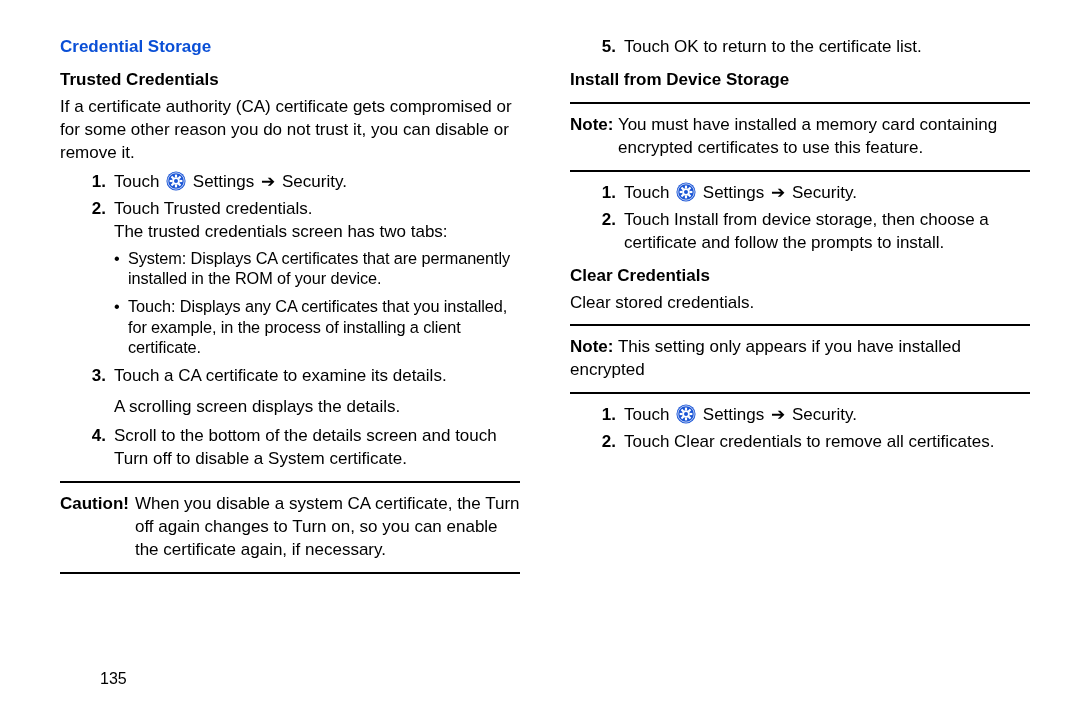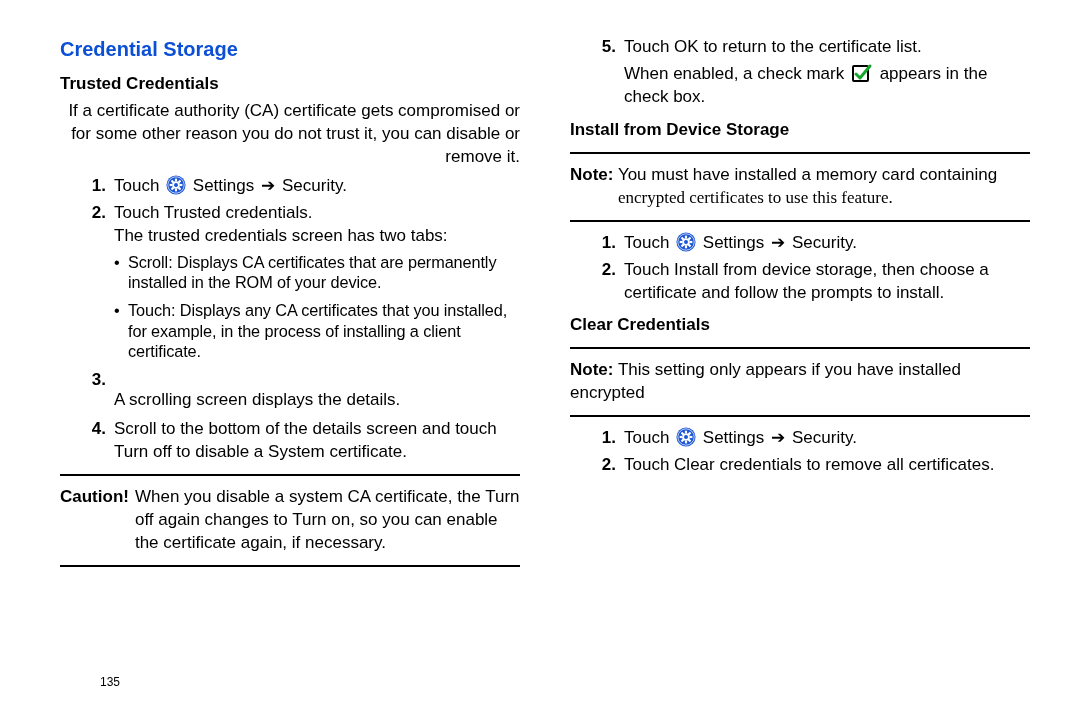--- a/index.html
+++ b/index.html
@@ -19,30 +19,29 @@
     padding: 36px 50px 20px 60px;
     gap: 50px;
   }
   .col {
     flex: 1;
     min-width: 0;
   }
   .section-title {
     color: #0a4fd6;
     font-weight: bold;
-    font-size: 20px;
+    font-size: 17px;
     margin-bottom: 10px;
   }
   .subhead {
     font-weight: bold;
     margin: 4px 0 4px 0;
   }
   .para {
     margin: 0 0 6px 0;
-    text-align: right;
   }
   .step {
     display: flex;
     margin: 4px 0 4px 26px;
   }
   .step .num {
     font-weight: bold;
     width: 28px;
     flex-shrink: 0;
     text-align: right;
@@ -82,42 +81,41 @@
     padding-right: 6px;
   }
   .caution-row .body { flex: 1; }
   .note-row {
     margin: 4px 0;
   }
   .note-row .lbl { font-weight: bold; text-align: right; }
   .note-row .body-indent {
     display: block;
     margin-left: 48px;
-    font-family: Liberation Serif, serif;
   }
   .gear-icon {
     display: inline-block;
     width: 20px;
     height: 20px;
     vertical-align: -4px;
     margin: 0 2px;
   }
   .gear-icon svg { display: block; }
   .check-icon {
     display: inline-block;
     width: 22px;
     height: 20px;
     vertical-align: -4px;
     margin: 0 2px;
   }
   .pagenum {
     position: absolute;
     bottom: 30px;
     left: 100px;
-    font-size: 12px;
+    font-size: 16px;
   }
   .arrow { margin: 0 2px; }
 </style>
 </head>
 <body>
 
 <svg width="0" height="0" style="position:absolute">
   <defs>
     <g id="gear-svg">
       <circle cx="11" cy="11" r="10.5" fill="#1a55d6"></circle>
@@ -165,34 +163,35 @@
       <div class="num">2.</div>
       <div class="body">
         <span>Touch </span><span class="b">Trusted credentials</span><span>.</span>
         <div style="">The trusted credentials screen has two tabs:</div>
       </div>
     </div>
 
     <div class="substep cond">
       <div class="bullet">•</div>
       <div class="body">
-        <span class="b">Scroll</span><span>: Displays CA certificates that are permanently installed in the ROM of your device.</span>
+        <span class="b">System</span><span>: Displays CA certificates that are permanently installed in the ROM of your device.</span>
       </div>
     </div>
     <div class="substep cond" style="margin-top:8px">
       <div class="bullet">•</div>
       <div class="body">
         <span class="b">Touch</span><span>: Displays any CA certificates that you installed, for example, in the process of installing a client certificate.</span>
       </div>
     </div>
 
     <div class="step" style="margin-top:8px">
       <div class="num">3.</div>
       <div class="body">
-        <div style="margin-top:20px">A scrolling screen displays the details.</div>
+        <div>Touch a CA certificate to examine its details.</div>
+        <div style="margin-top:8px">A scrolling screen displays the details.</div>
       </div>
     </div>
 
     <div class="step" style="margin-top:6px">
       <div class="num">4.</div>
       <div class="body">
         <span>Scroll to the bottom of the details screen and touch </span><span class="b">Turn off</span><span> to disable a System certificate.</span>
       </div>
     </div>
 
@@ -204,27 +203,20 @@
       </div>
     </div>
     <hr class="rule">
   </div>
 
   <div class="col">
     <div class="step" style="margin-top:0">
       <div class="num">5.</div>
       <div class="body">
         <span>Touch </span><span class="b">OK</span><span> to return to the certificate list.</span>
-        <div style="margin-top:4px">
-          <span>When enabled, a check mark </span>
-          <span class="check-icon"><svg viewBox="0 0 22 20">
-                <use href="#check-svg"></use>
-              </svg></span>
-          <span> appears in the check box.</span>
-        </div>
       </div>
     </div>
 
     <div class="subhead" style="margin-top:10px">Install from Device Storage</div>
 
     <hr class="rule">
     <div class="note-row">
       <span class="lbl">Note:</span>
       <span>You must have installed a memory card containing </span>
       <span class="body-indent">encrypted certificates to use this feature.</span>
@@ -244,20 +236,21 @@
       </div>
     </div>
     <div class="step">
       <div class="num">2.</div>
       <div class="body">
         <span>Touch </span><span class="b">Install from device storage</span><span>, then choose a certificate and follow the prompts to install.</span>
       </div>
     </div>
 
     <div class="subhead" style="margin-top:10px">Clear Credentials</div>
+    <p class="para">Clear stored credentials.</p>
 
     <hr class="rule">
     <div class="note-row">
       <span class="lbl">Note:</span>
       <span>This setting only appears if you have installed encrypted </span>
     </div>
     <hr class="rule">
 
     <div class="step">
       <div class="num">1.</div>

